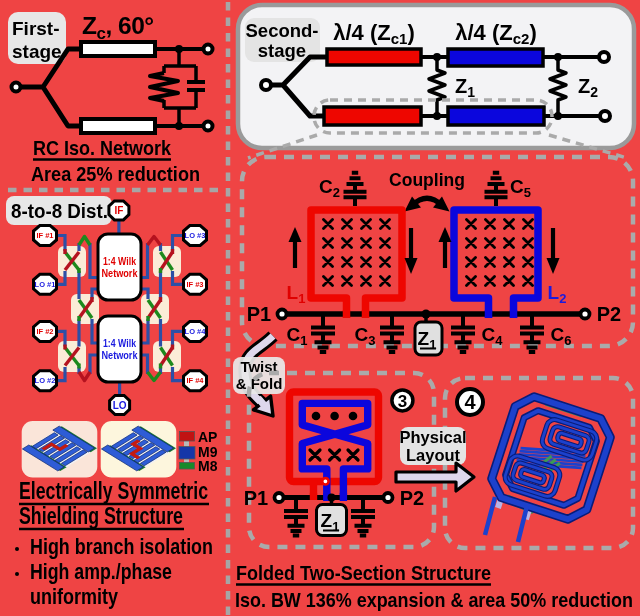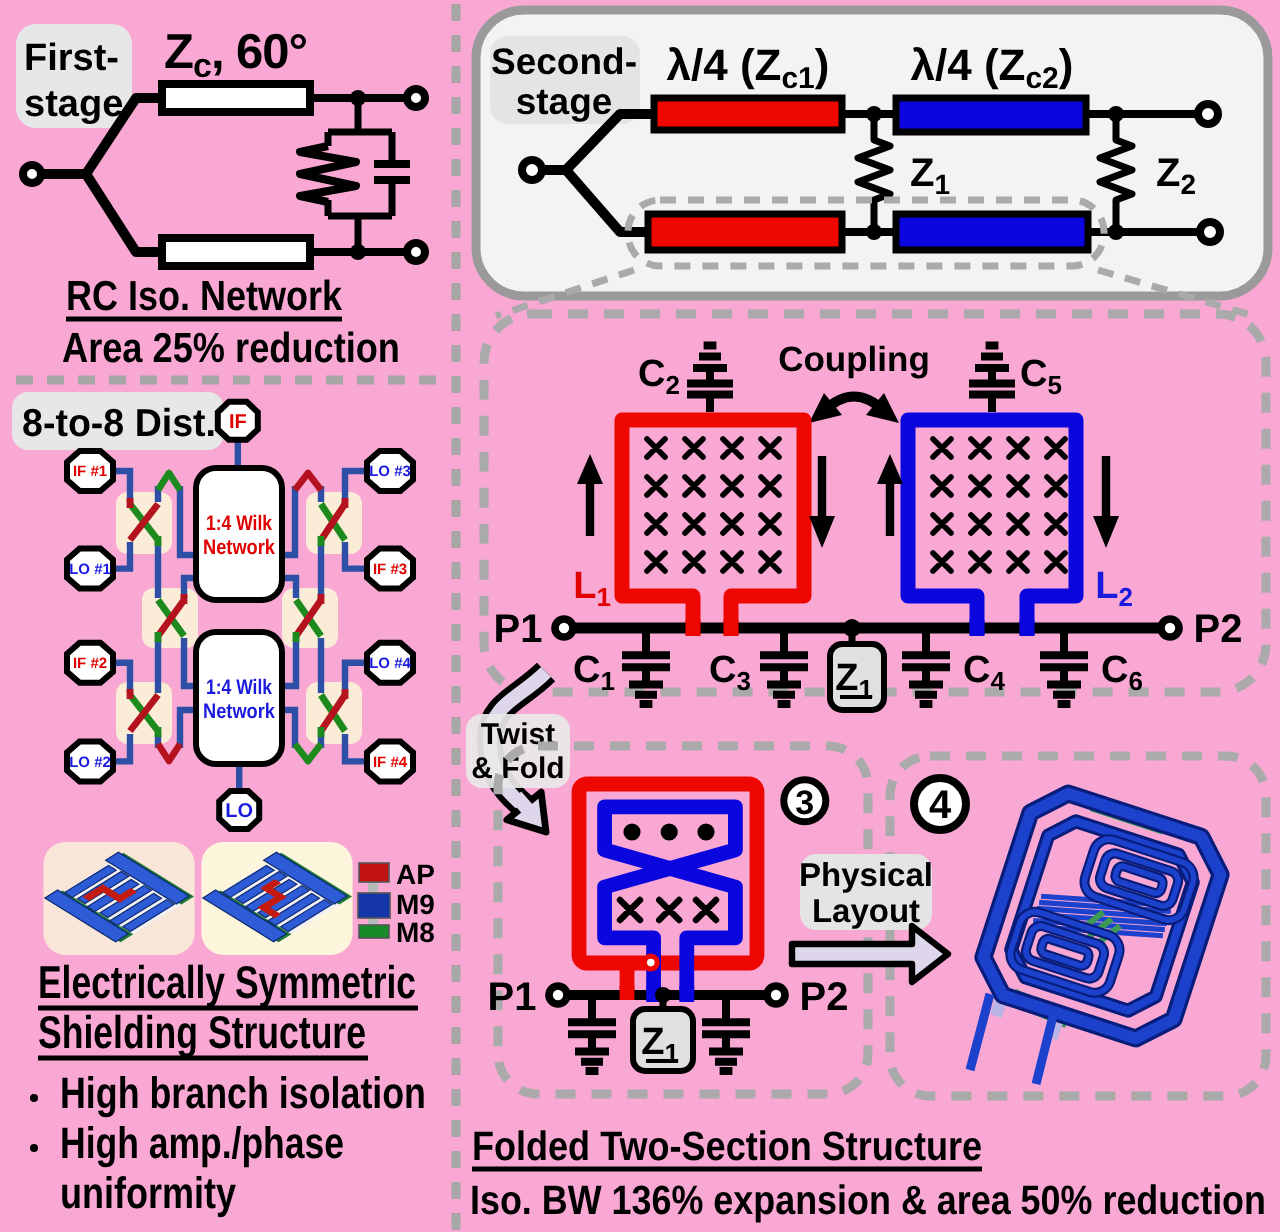--- a/index.html
+++ b/index.html
@@ -1,16 +1,16 @@
 <!DOCTYPE html>
 <html><head>
 <meta charset="utf-8">
 <style>
 html,body{margin:0;padding:0;background:#fff;}
-#page{position:relative;width:640px;height:616px;overflow:hidden;background:#f9a8d4;}
+#page{position:relative;width:640px;height:616px;overflow:hidden;background:#ef4444;}
 text{font-family:"Liberation Sans",sans-serif;font-weight:bold;}
 .wire{stroke:#2d4fa6;stroke-width:3.2;fill:none;}
 .blk{stroke:#000;fill:none;}
 </style>
 </head>
 <body>
 <div id="page">
 <svg width="640" height="616" viewBox="0 0 640 616">
 
 <g id="leftcol">

